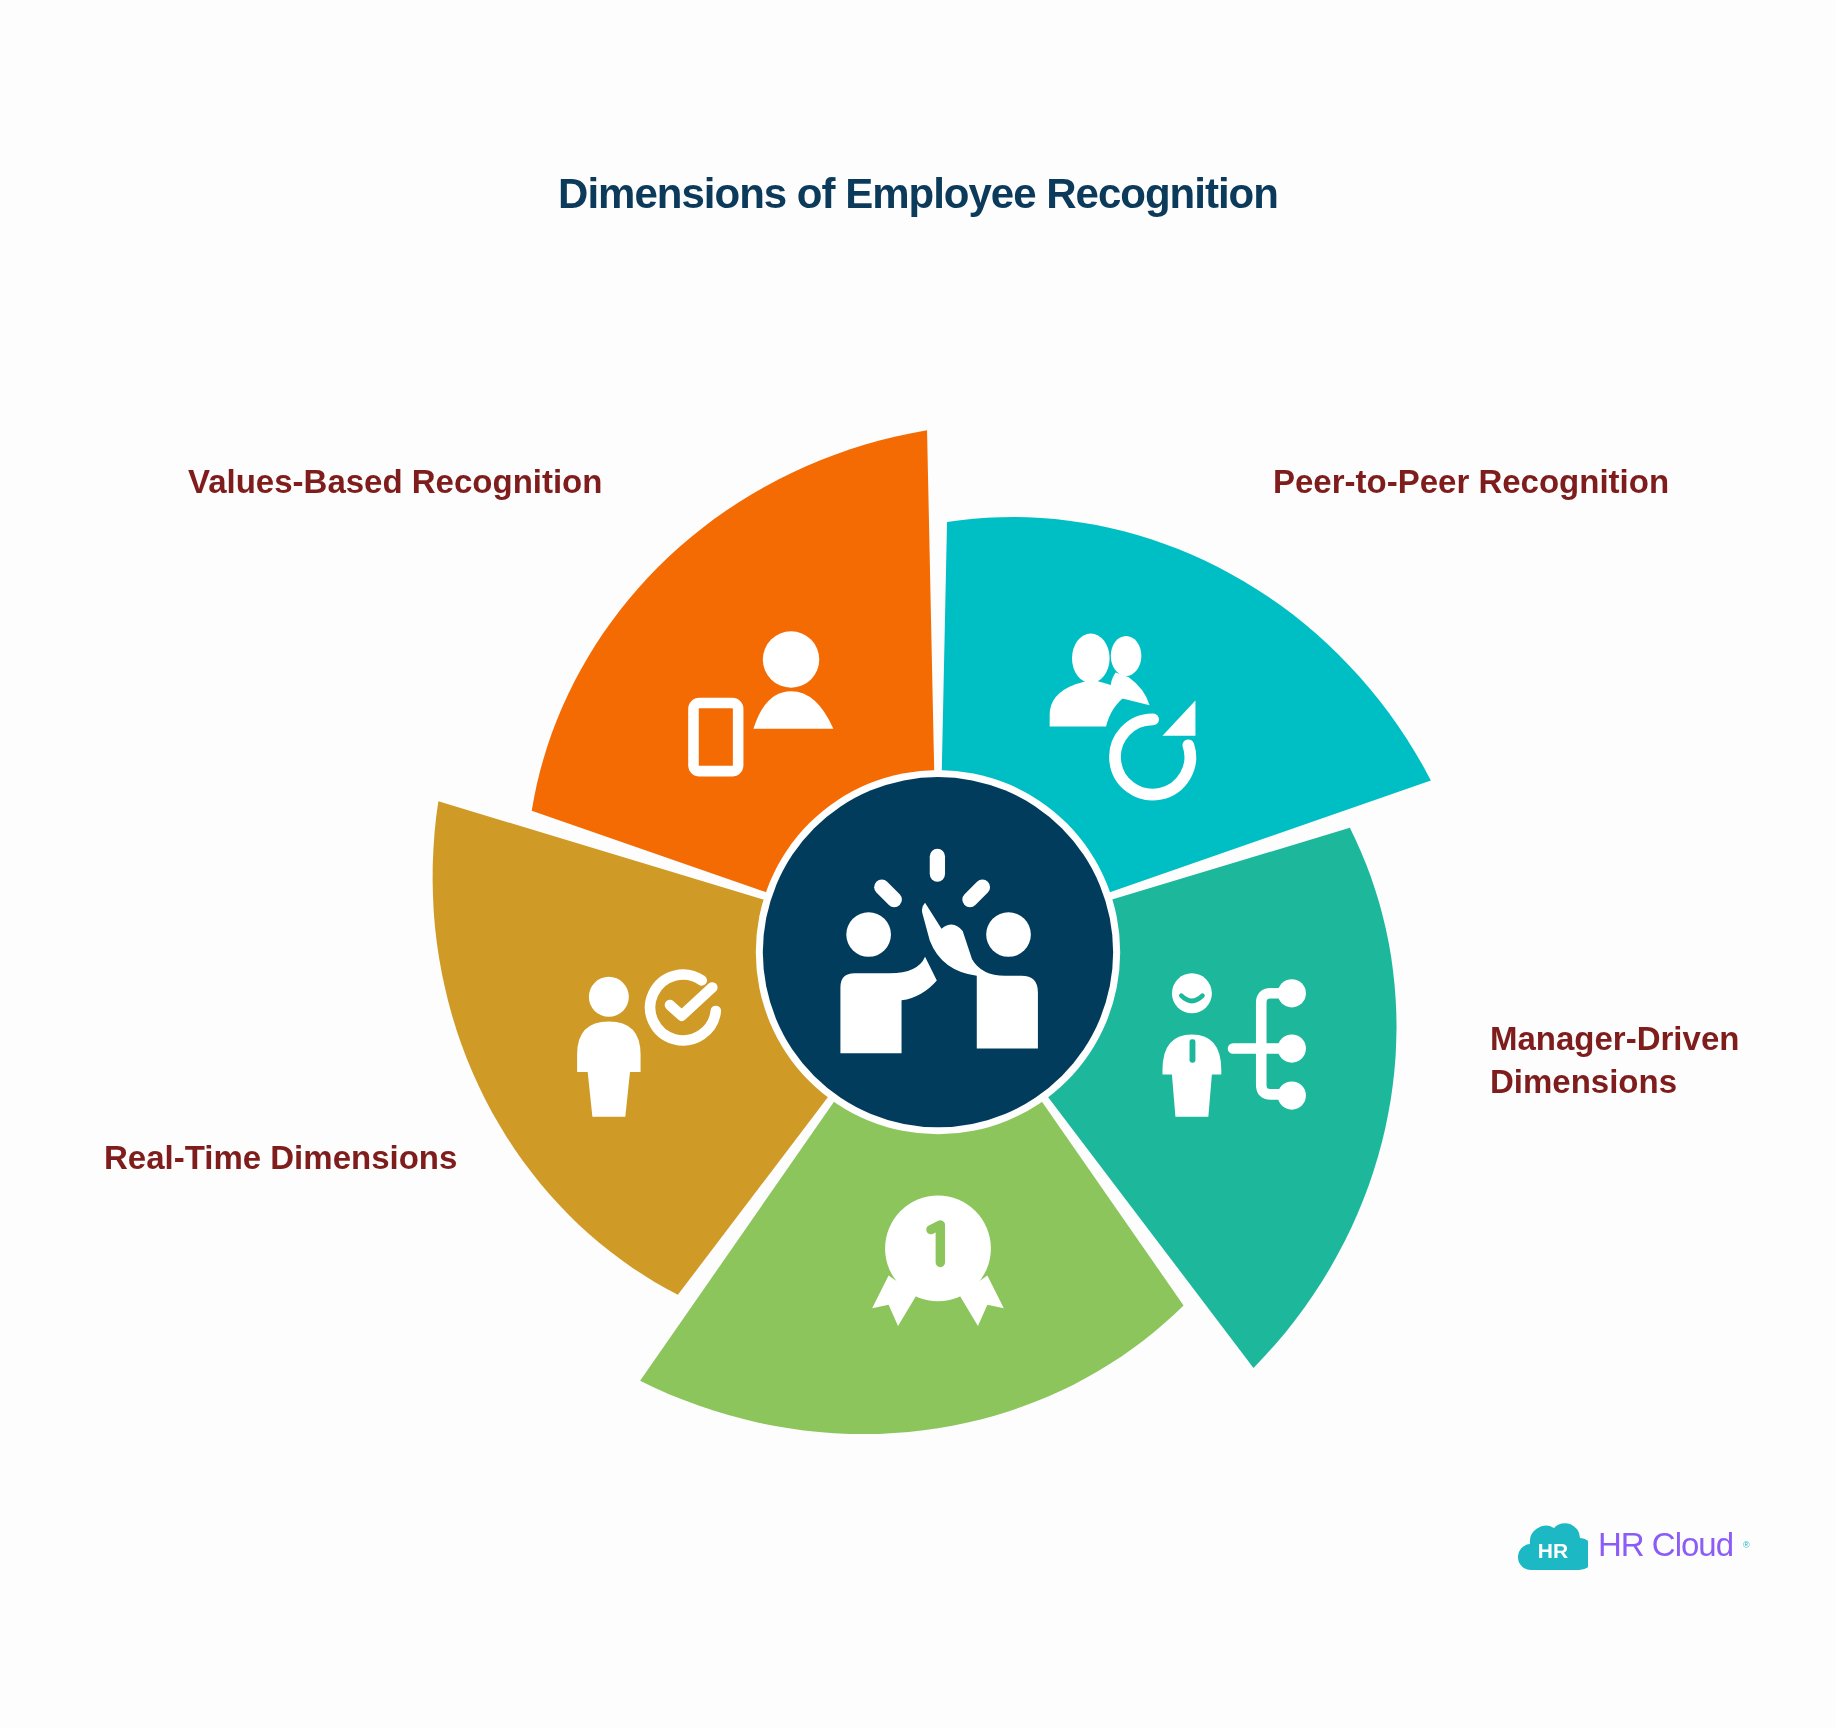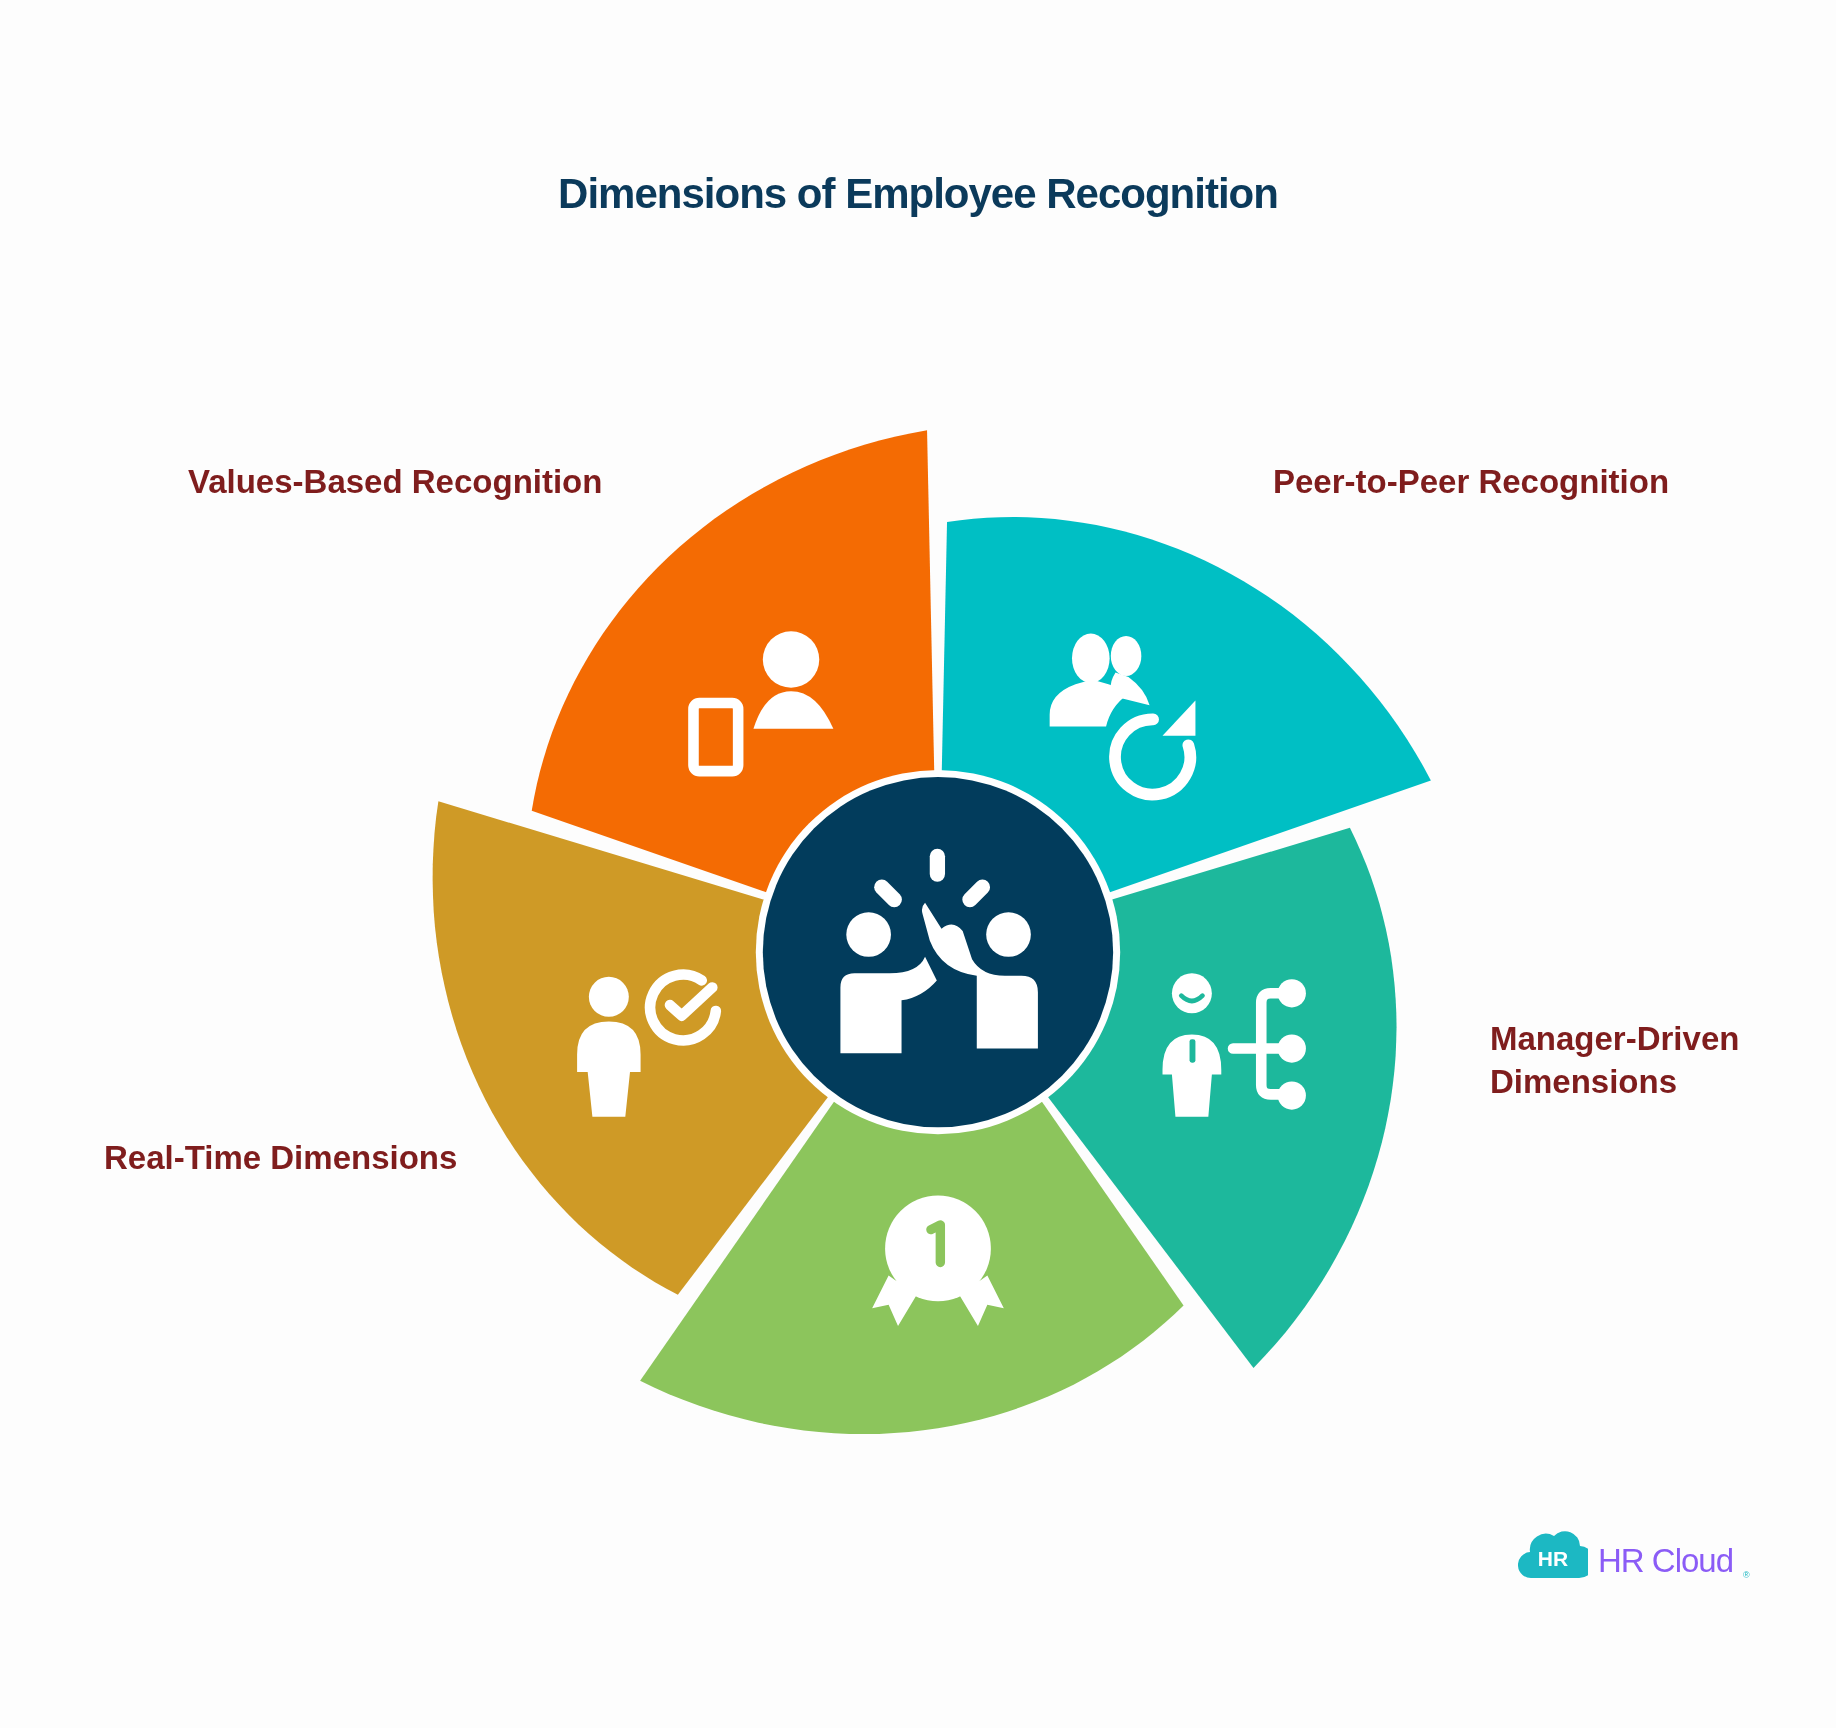--- a/index.html
+++ b/index.html
@@ -1,20 +1,20 @@
 <!DOCTYPE html>
 <html><head>
 <meta charset="utf-8">
 <style>
   html,body{margin:0;padding:0;background:#fdfdfd;}
   .page{position:relative;width:1808px;height:1728px;background:#fdfdfd;overflow:hidden;font-family:"Liberation Sans","DejaVu Sans",sans-serif;}
   svg.stage{position:absolute;left:0;top:0;width:1836px;height:1728px;}
   .title{position:absolute;left:0;width:1836px;top:170px;text-align:center;font-size:42px;font-weight:bold;color:#0b3a5b;letter-spacing:-1px;}
   .label{position:absolute;font-size:33px;font-weight:bold;color:#7f1d1d;line-height:43px;white-space:nowrap;}
-  .logo{position:absolute;left:1518px;top:1518px;display:flex;align-items:flex-end;gap:10px;margin-top:8px;}
+  .logo{position:absolute;left:1518px;top:1518px;display:flex;align-items:center;gap:10px;}
   .logo-text{font-size:33px;font-weight:normal;color:#8b5cf6;letter-spacing:-1px;}
   .logo-reg{font-size:9px;color:#1cb8c3;vertical-align:top;}
 </style>
 </head>
 <body>
 
 <div class="page">
   <div class="title">Dimensions of Employee Recognition</div>
 
   <svg class="stage" viewBox="0 0 1560 1470">

